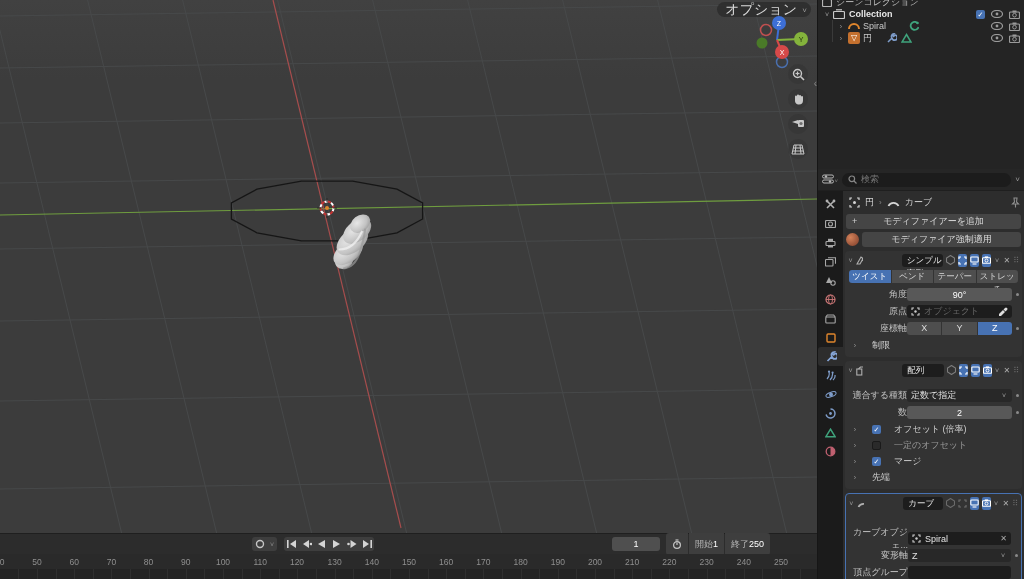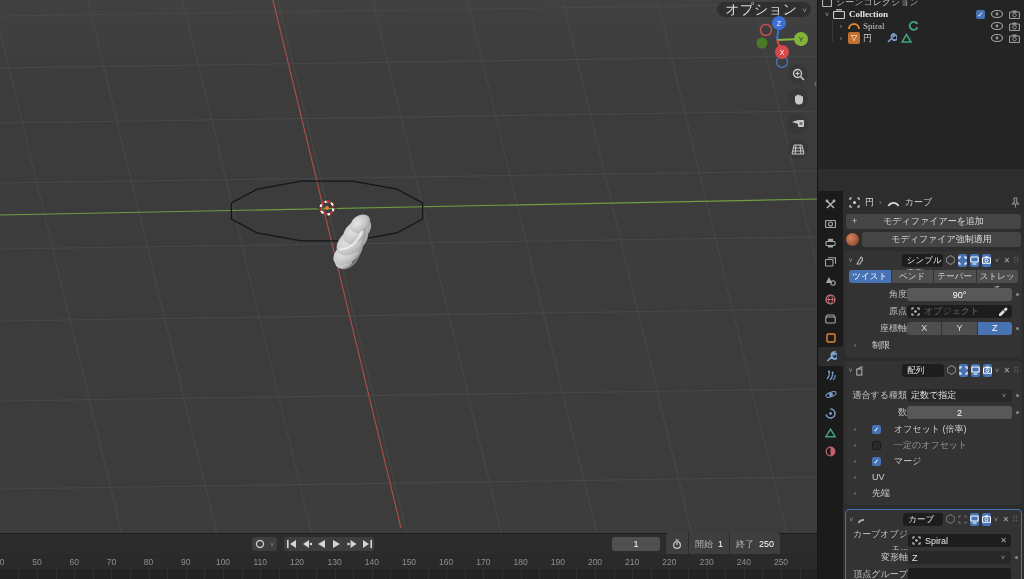--- a/index.html
+++ b/index.html
@@ -21,35 +21,35 @@
   
   .timeline { position:absolute; left:0; top:533px; width:817px; height:46px; background:#2c2c2c; border-top:1px solid #1f1f1f; }
   .tl-header { position:absolute; left:0; top:0; width:100%; height:20px; display:flex; align-items:center; }
   .tl-group { display:flex; align-items:center; background:#3e3e3e; border-radius:3px; height:14px; }
   .tl-btn { width:15px; height:14px; display:flex; align-items:center; justify-content:center; }
   .rec-group { position:absolute; left:252px; }
   .play-group { position:absolute; left:284px; }
   .tl-frame { position:absolute; left:612px; width:48px; height:14px; background:#4f4f4f; border-radius:3px;
     color:#fff; text-align:center; line-height:14px; font-size:9px; }
   .range-group { position:absolute; left:666px; display:flex; gap:1px; }
-  .range-seg { background:#3e3e3e; height:22px; display:flex; align-items:center; padding:0 6px; gap:5px; }
+  .range-seg { background:#3e3e3e; height:22px; display:flex; align-items:center; padding:0 6px; }
   .range-seg:first-child{ border-radius:3px 0 0 3px; }
   .range-seg:last-child{ border-radius:0 3px 3px 0; }
   .range-label { color:#b5b5b5; }
   .range-val { color:#fff; }
   .tl-ruler { position:absolute; left:0; top:20px; width:100%; height:15px; background:#2a2a2a; }
   .tl-num { position:absolute; top:3px; transform:translateX(-50%); color:#8f8f8f; font-size:8.5px; }
   .tl-band { position:absolute; left:0; top:35px; width:100%; height:11px; background:#232323; }
   .tl-tick { position:absolute; top:0; width:1px; height:11px; background:#2f2f2f; }
 
   
   .outliner { position:absolute; left:817px; top:0; width:207px; height:169px; background:#242424; overflow:hidden; border-left:1px solid #161616; }
   .ol-header { position:absolute; left:4px; top:-4px; height:12px; display:flex; align-items:center; gap:4px; color:#bdbdbd; }
   .ol-row { position:absolute; left:0; width:100%; height:12px; display:flex; align-items:center; }
-  .ol-label { color:#c9c9c9;font-family:Liberation Serif, serif; }
+  .ol-label { color:#c9c9c9; }
   .ol-label.bold { color:#e8e8e8; font-weight:bold; }
   .chev { color:#9a9a9a; font-size:7px; width:8px; text-align:center; }
   .ol-right { position:absolute; right:4px; display:flex; gap:6px; align-items:center; }
   .ol-connector { position:absolute; left:14px; top:20px; width:1px; height:22px; background:#3a3a3a; }
   .cbx { width:9px; height:9px; border-radius:2px; background:#4772b3; color:#fff; font-size:7px; line-height:9px; text-align:center; }
   .obj-icon-active { width:12px; height:12px; border-radius:2px; background:#c4702e; color:#fff; font-size:8px;
     line-height:12px; text-align:center; }
 
   
   .props { position:absolute; left:817px; top:169px; width:207px; height:410px; background:#2d2d2d; border-left:1px solid #161616; }
@@ -424,20 +424,38 @@
         <svg width="11" height="9">
             <rect x="0.5" y="2" width="10" height="6.5" rx="1" fill="none" stroke="#9a9a9a" stroke-width="1.2"></rect>
             <rect x="3.5" y="0.5" width="4" height="2" fill="#9a9a9a"></rect>
             <circle cx="5.5" cy="5.2" r="1.8" fill="none" stroke="#9a9a9a" stroke-width="1"></circle>
           </svg>
       </span>
     </div>
   </div>
 
   <div class="props">
+    <div class="props-topbar">
+      <svg width="16" height="12">
+          <rect x="0.5" y="1" width="11" height="3" rx="1.5" fill="none" stroke="#b5b5b5" stroke-width="1"></rect>
+          <rect x="0.5" y="6" width="11" height="3" rx="1.5" fill="none" stroke="#b5b5b5" stroke-width="1"></rect>
+          <circle cx="4" cy="2.5" r="1.2" fill="#b5b5b5"></circle>
+          <circle cx="8" cy="7.5" r="1.2" fill="#b5b5b5"></circle>
+          <path d="M13 5 l3 0 m-1.5 -1 l1.5 1 l-1.5 1" stroke="#888" stroke-width="0" fill="none"></path>
+          <text x="12.5" y="9" font-size="6" fill="#888">˅</text>
+        </svg>
+      <div class="search-field">
+        <svg width="9" height="9">
+            <circle cx="3.8" cy="3.8" r="2.8" fill="none" stroke="#888" stroke-width="1.2"></circle>
+            <line x1="6" y1="6" x2="8.5" y2="8.5" stroke="#888" stroke-width="1.2"></line>
+          </svg>
+        <span class="search-ph">検索</span>
+      </div>
+      <span style="color:#999;font-size:8px">˅</span>
+    </div>
 
     <div class="tabstrip">
       <div class="ptab">
           <svg width="11" height="11">
             <path d="M2 2 l7 7 M9 2 l-7 7" stroke="#b0b0b0" stroke-width="1.6"></path>
             <circle cx="2" cy="2" r="1.4" fill="#b0b0b0"></circle>
             <circle cx="9" cy="2" r="1.4" fill="#b0b0b0"></circle>
           </svg>
         </div>
       <div class="ptab">
@@ -677,24 +695,20 @@
           <span class="cbx-off"></span>
           <span style="color:#9a9a9a">一定のオフセット</span>
         </div>
         <div class="sub-row">
           <span class="chev">›</span>
           <span class="cbx">✓</span>
           <span>マージ</span>
         </div>
         <div class="sub-row">
           <span class="chev">›</span>
-          <span>UV</span>
-        </div>
-        <div class="sub-row">
-          <span class="chev">›</span>
           <span>先端</span>
         </div>
       </div>
 
       <div class="panel active">
         <div class="mod-header">
           <span class="chev">˅</span>
           <svg width="13" height="10">
               <path d="M1.5 9 a5.5 5.5 0 0 1 10 0" fill="none" stroke="#b0b0b0" stroke-width="1.8"></path>
             </svg>
@@ -719,21 +733,21 @@
               <svg width="9" height="8">
                 <rect x="0.5" y="1.8" width="8" height="5.5" rx="0.8" fill="none" stroke="#fff" stroke-width="1.1"></rect>
                 <rect x="2.8" y="0.4" width="3.4" height="1.6" fill="#fff"></rect>
                 <circle cx="4.5" cy="4.5" r="1.5" fill="none" stroke="#fff" stroke-width="1"></circle>
               </svg>
             </span>
           <span class="chev">˅</span>
           <span class="mod-x">✕</span>
           <span class="drag-dots">⠿</span>
         </div>
-        <div class="prow" style="margin-top:4px">
+        <div class="prow" style="margin-top:18px">
           <span class="plabel">カーブオブジェ...</span>
           <span class="pfield dark" style="color:#e5e5e5">
             <svg width="9" height="9">
                 <path d="M1 3 V1 h2 M6 1 h2 v2 M8 6 v2 h-2 M3 8 H1 V6" fill="none" stroke="#ccc" stroke-width="1.1"></path>
                 <circle cx="4.5" cy="4.5" r="1.2" fill="#ccc"></circle>
               </svg>
             <span>Spiral</span>
             <span style="margin-left:auto;color:#aaa;font-size:8px">✕</span>
           </span>
         </div>

